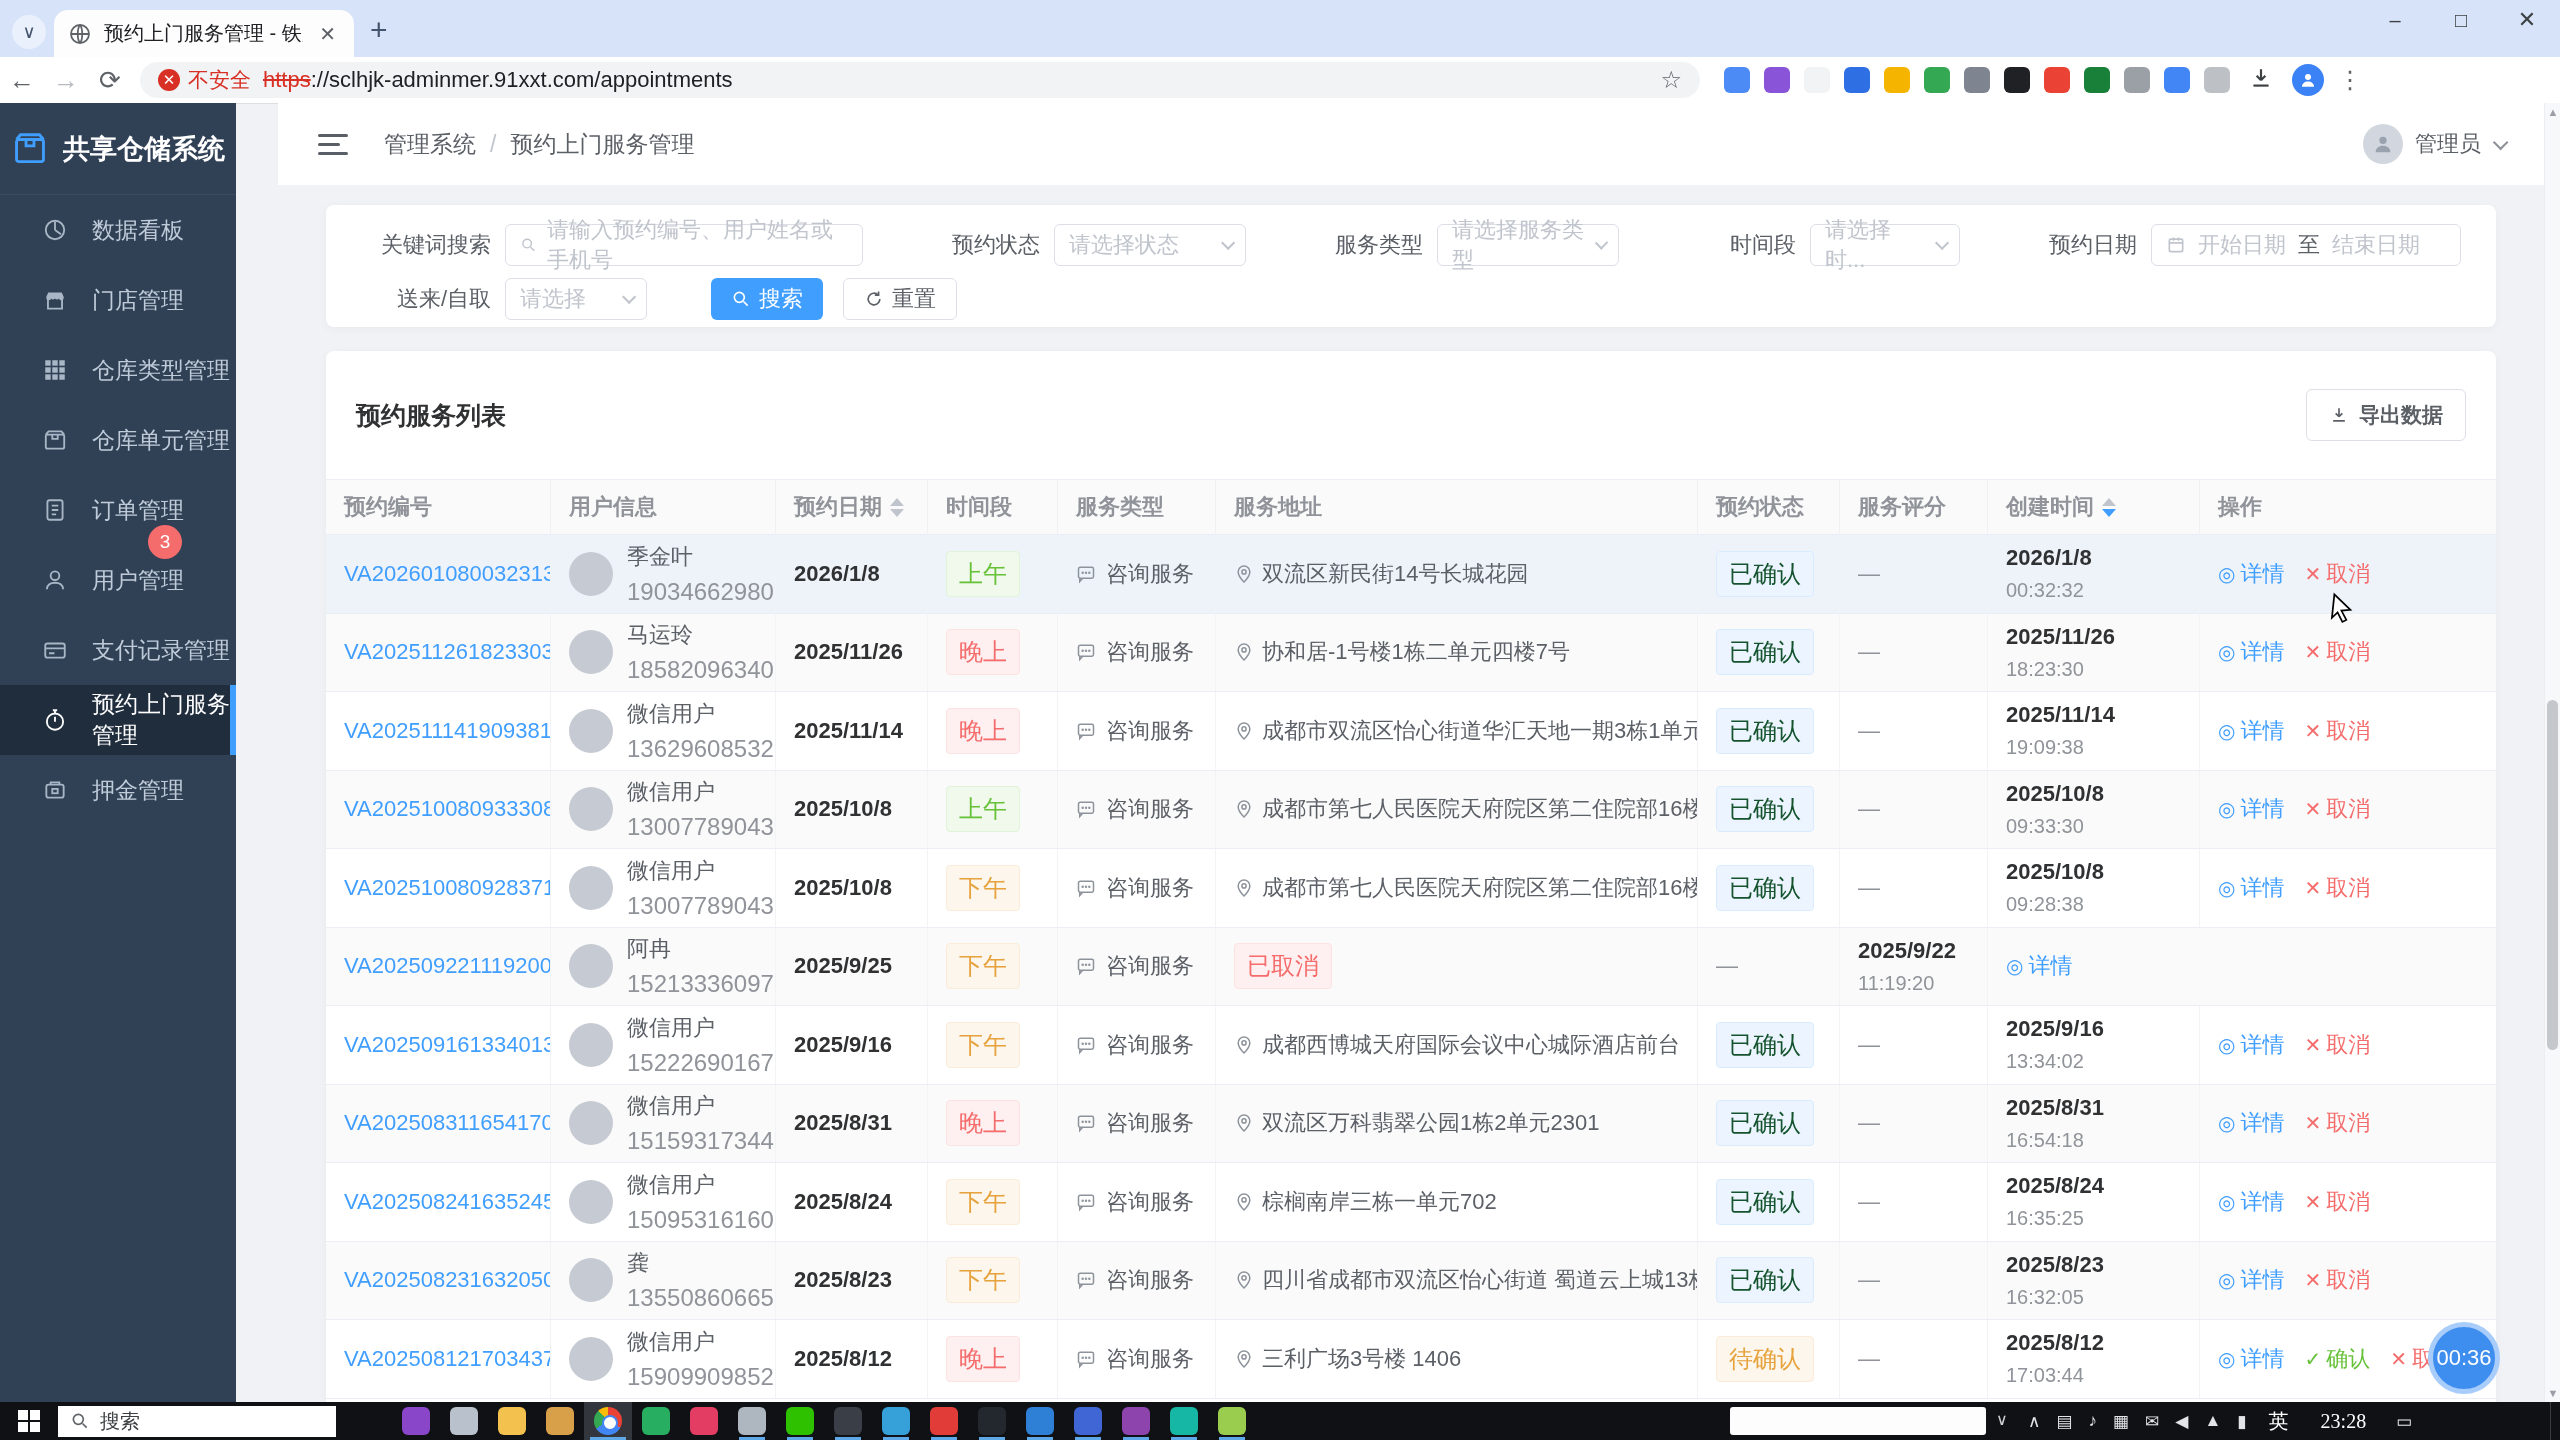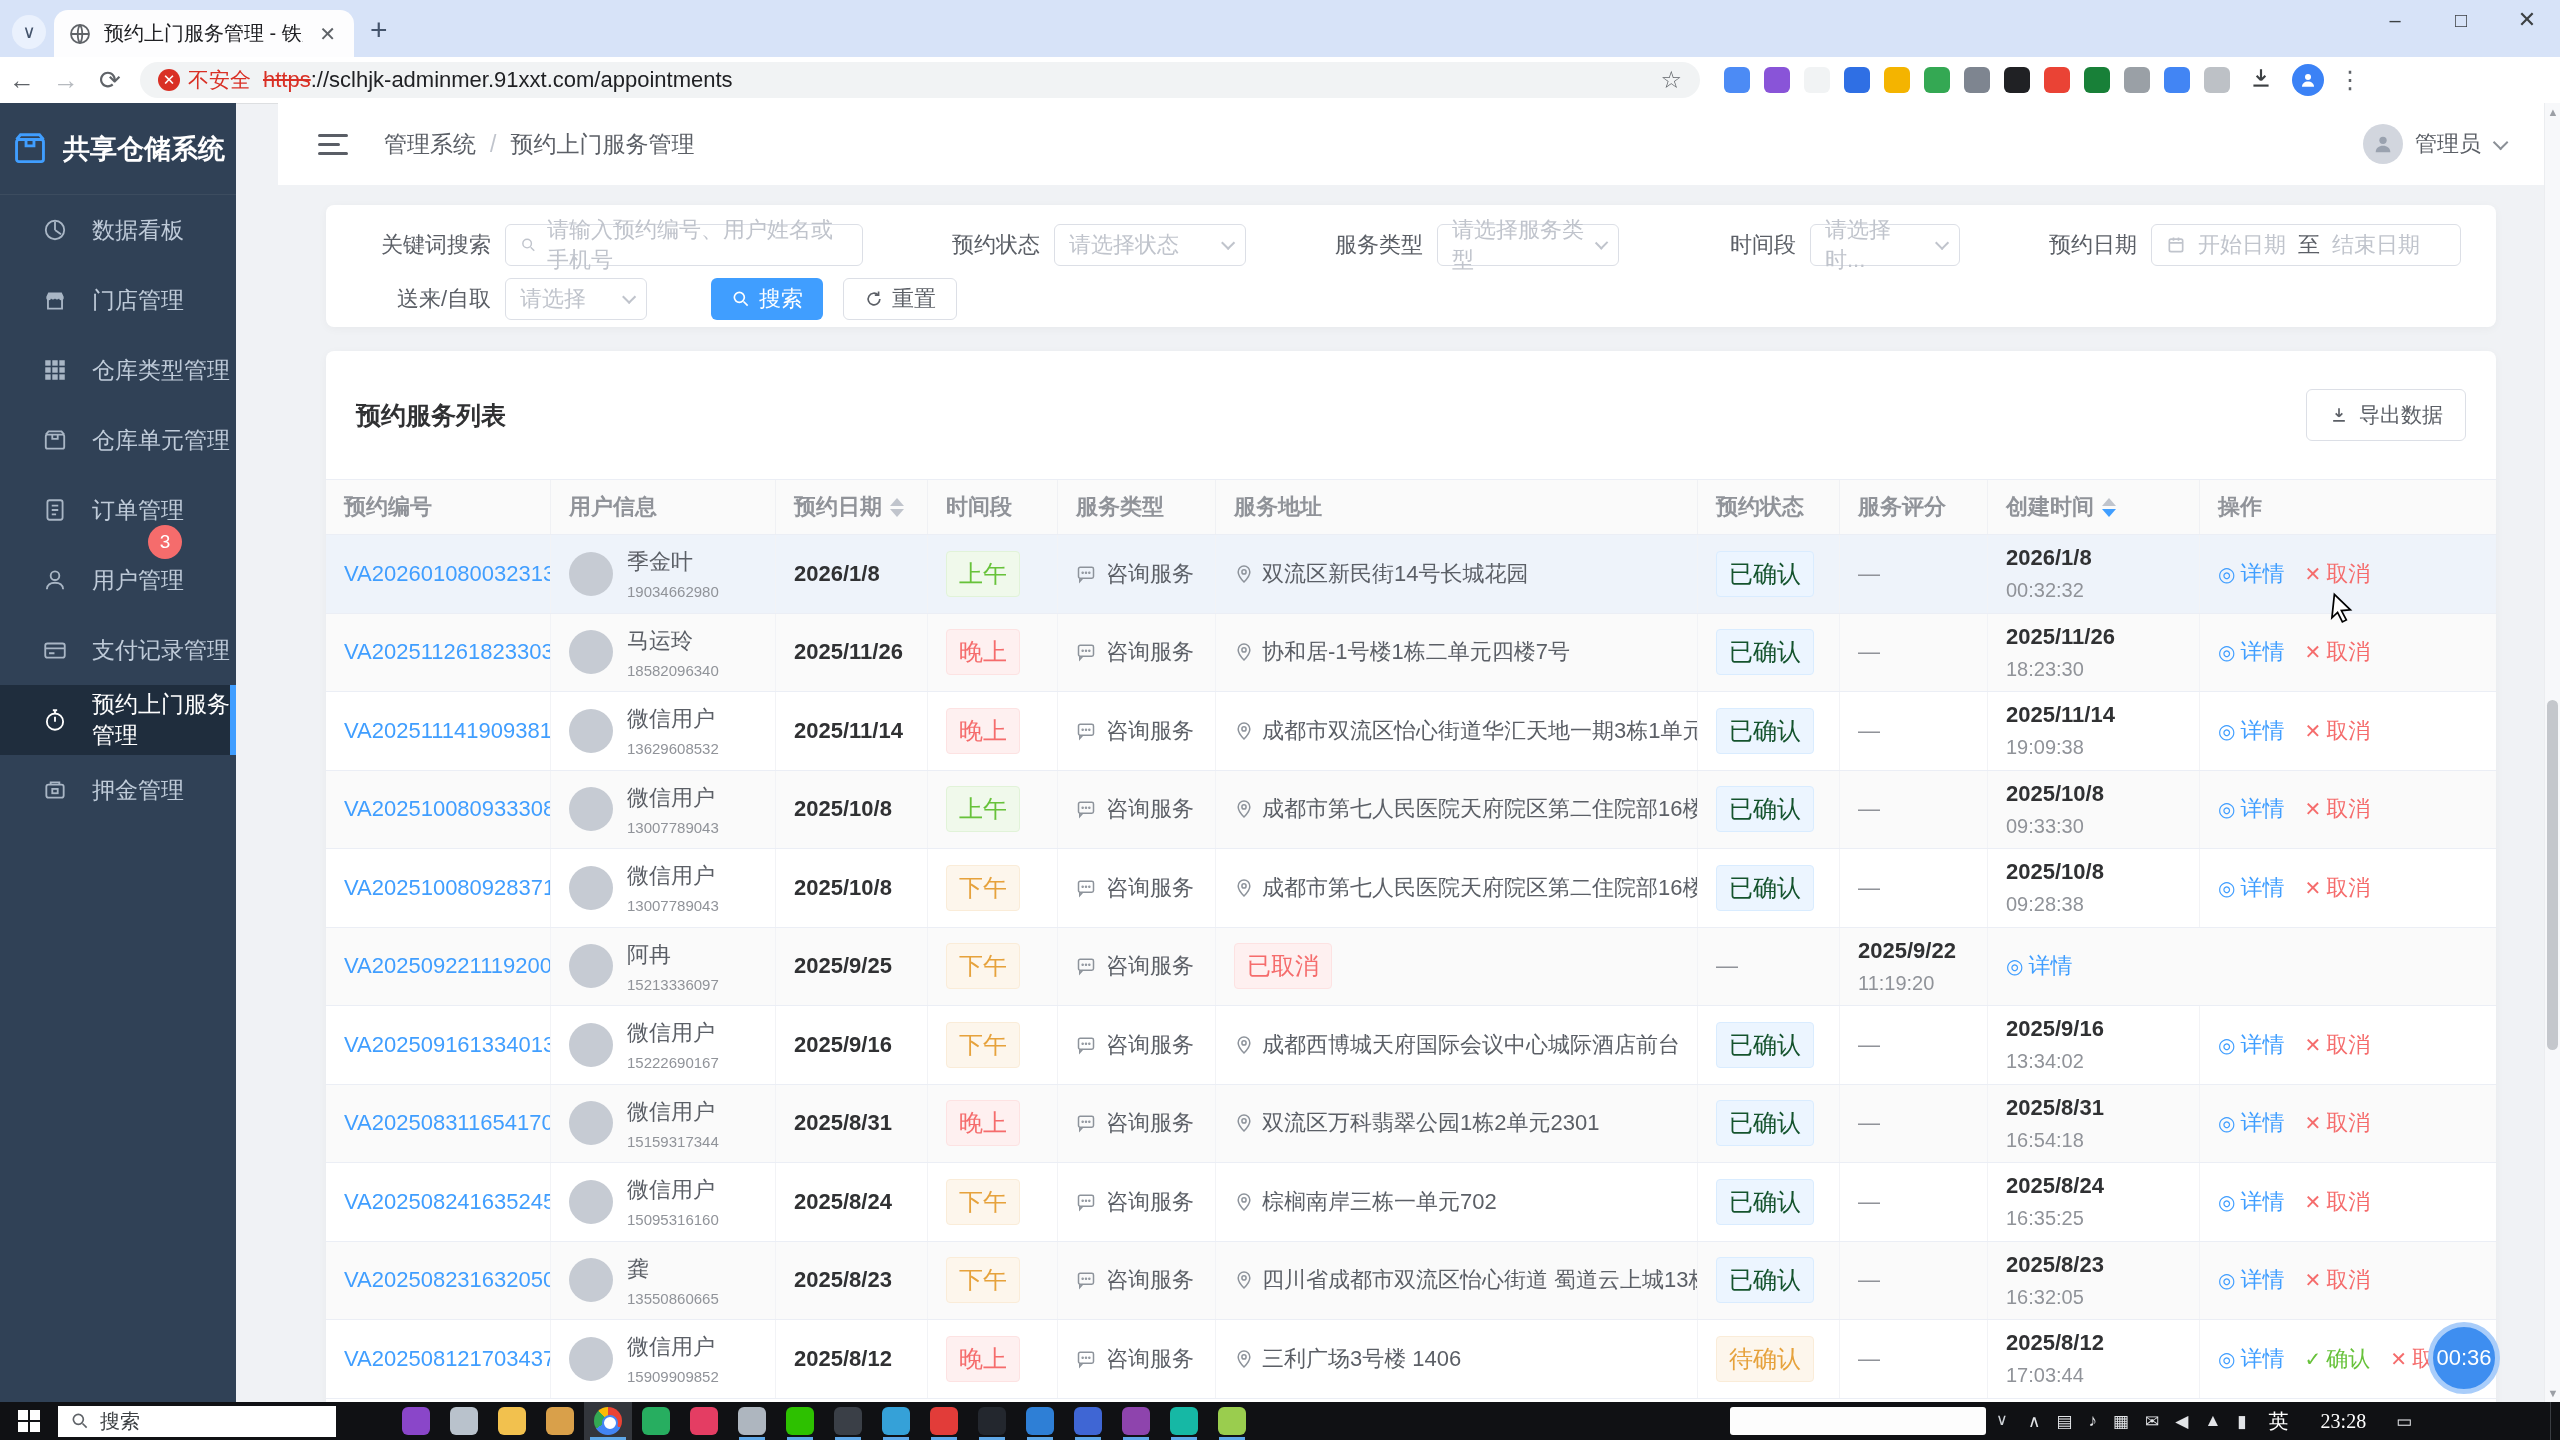--- a/index.html
+++ b/index.html
@@ -72,42 +72,42 @@
   .date-range { width:310px; gap:12px; }
   .date-range .ph { color:#c0c4cc; } .date-range .to { color:#5b5f66; }
   .btn { height:42px; border-radius:6px; display:flex; align-items:center; justify-content:center; gap:8px; font-size:22px; padding:0 20px; cursor:pointer; }
   .btn-primary { background:#409eff; color:#fff; margin-left:64px; }
   .btn-plain { background:#fff; border:1px solid #dcdfe6; color:#5b5f66; margin-left:20px; }
 
   
   .list-card { position:absolute; left:48px; top:248px; width:2170px; height:1200px; overflow:hidden; }
   .list-head { height:128px; display:flex; align-items:center; padding:0 30px; }
   .list-title { font-size:25px; color:#303133; font-weight:bold; }
-  .export-btn { margin-left:auto; height:52px; border:1px solid #dcdfe6; border-radius:6px; display:flex; align-items:center; gap:10px; padding:0 22px; font-size:21px; color:#5b5f66; background:#fff; }
+  .export-btn { margin-left:auto; height:52px; border:1px solid #dcdfe6; border-radius:6px; display:flex; align-items:center; gap:10px; padding:0 22px; font-size:21px; color:#5b5f66; background:#fff;font-weight:bold; }
 
   .grid-row { display:grid; grid-template-columns:225px 225px 152px 130px 158px 482px 142px 148px 212px 1fr; align-items:center; }
   .thead { height:56px; background:#fafafa; border-top:1px solid #ebeef5; border-bottom:1px solid #ebeef5; }
   .th { display:flex; align-items:center; gap:8px; padding-left:18px; font-size:22px; color:#909399; font-weight:bold; height:100%; border-right:1px solid #f0f1f4; overflow:hidden; white-space:nowrap; }
   .th:last-child { border-right:none; }
   .sorters { display:flex; flex-direction:column; gap:3px; }
   .caret-up { width:0; height:0; border:7px solid transparent; border-bottom:8px solid #c0c4cc; border-top:none; }
   .caret-down { width:0; height:0; border:7px solid transparent; border-top:8px solid #c0c4cc; border-bottom:none; }
   .caret-down.active { border-top-color:#409eff; }
 
   .trow { height:78.5px; border-bottom:1px solid #ebeef5; background:#fff; }
   .trow.striped { background:#fafafa; }
   .trow.hovered { background:#eef3fa; }
   .td { padding-left:18px; font-size:22px; color:#5b5f66; height:100%; display:flex; align-items:center; border-right:1px solid #f2f3f6; overflow:hidden; }
   .td:last-child { border-right:none; }
   .id-link { color:#409eff; text-decoration:none; white-space:nowrap; overflow:hidden; }
   .td-user { gap:14px; }
   .avatar { width:44px; height:44px; min-width:44px; border-radius:50%; background:#c6cbd3; }
   .ucol { display:flex; flex-direction:column; gap:6px; overflow:hidden; }
   .uname { color:#5b5f66; font-size:22px; white-space:nowrap; }
-  .uphone { color:#909399; font-size:15px; white-space:nowrap; }
+  .uphone { color:#909399; font-size:24px; white-space:nowrap; }
   .td-date { color:#303133; font-weight:bold; }
   .tag { display:inline-flex; align-items:center; padding:6px 12px; border-radius:4px; font-size:24px; border:1px solid transparent; white-space:nowrap; }
   .tag-success { color:#67c23a; background:#f0f9eb; border-color:#e1f3d8; }
   .tag-warning { color:#e6a23c; background:#fdf6ec; border-color:#faecd8; }
   .tag-danger  { color:#f56c6c; background:#fef0f0; border-color:#fde2e2; }
   .tag-primary { color:#14532d; background:#ecf5ff; border-color:#d9ecff; }
   .td-service { gap:10px; white-space:nowrap; }
   .svc-icon, .pin { display:flex; color:#8d939b; }
   .td-addr { gap:8px; }
   .addr-text { white-space:nowrap; overflow:hidden; }

